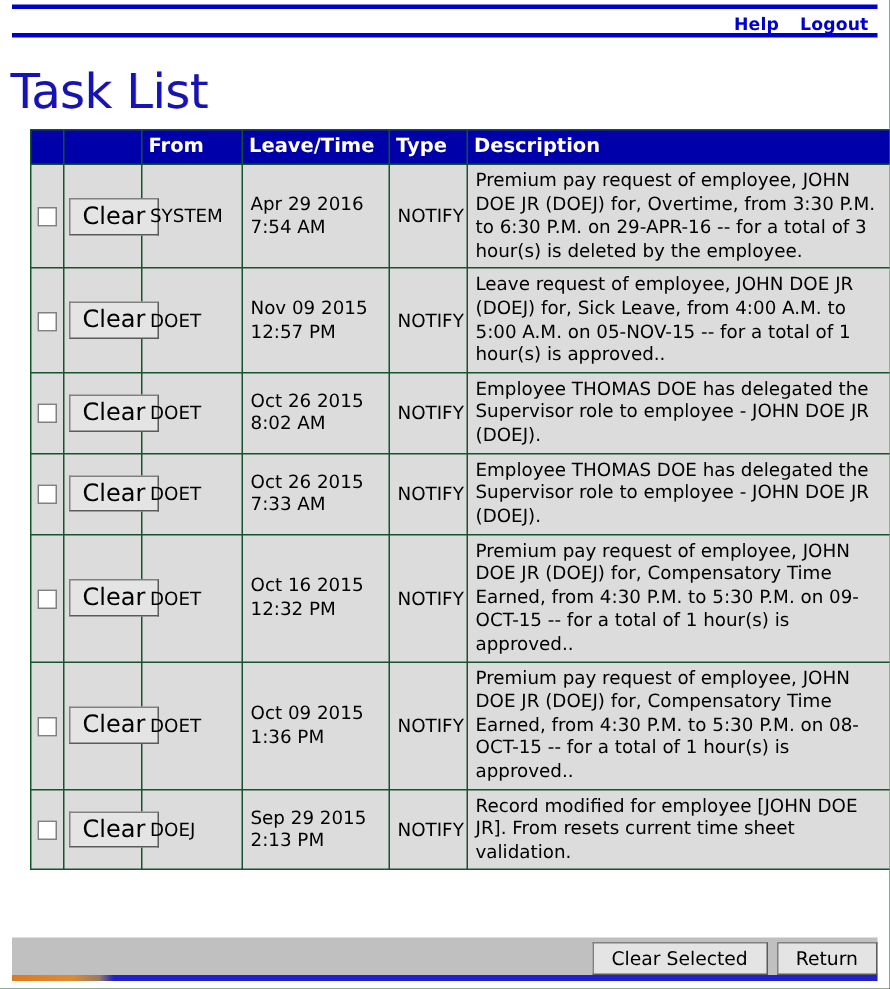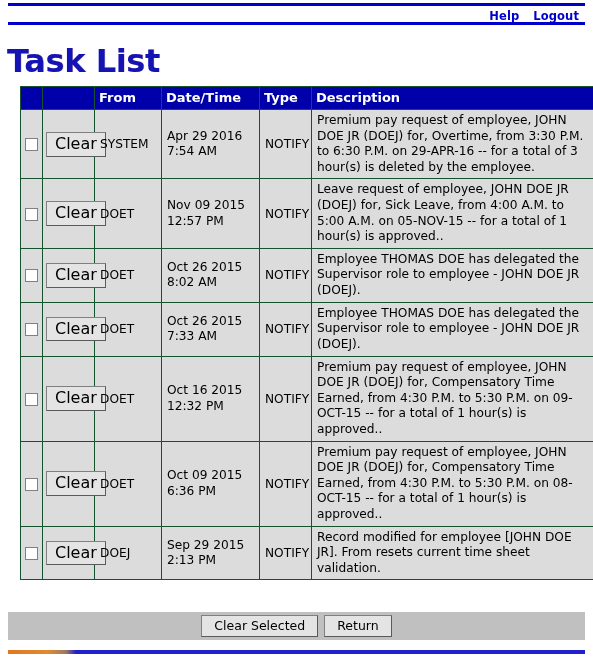--- a/index.html
+++ b/index.html
@@ -44,21 +44,21 @@
     text-decoration: none;
     letter-spacing: 0.1px;
   }
 
   
   .page-title {
     position: absolute;
     left: 7px;
     top: 45px;
     font-size: 32px;
-    font-weight: bold;
+    font-weight: normal;
     color: #1414b4;
     letter-spacing: -0.4px;
     line-height: 1;
     text-shadow: 0.5px 0 0 rgba(170,60,60,0.35);
   }
 
   
   .tasktable {
     position: absolute;
     left: 20px;
@@ -125,28 +125,28 @@
     line-height: 1.1;
     cursor: default;
     white-space: nowrap;
   }
   .btn-clear { padding: 2px 8px 3px 8px; }
 
   
   .actionbar {
     position: absolute;
     left: 8px;
-    top: 612px;
+    top: 625px;
     width: 577px;
     height: 28px;
     background: #c0c0c0;
     box-sizing: border-box;
     display: flex;
     align-items: center;
-    justify-content: center;
+    justify-content: flex-end;
     gap: 6px;
   }
   .actionbar .btn {
     background: #e4e4e4;
     padding: 3px 12px 4px 12px;
     font-size: 12.5px;
   }
 
   
   .footer-rule {
@@ -178,21 +178,21 @@
       <col class="col-from">
     <col class="col-date">
       <col class="col-type">
       <col class="col-desc">
   </colgroup>
   <thead>
     <tr>
       <th></th>
       <th></th>
       <th>From</th>
-      <th>Date/Time</th>
+      <th>Leave/Time</th>
       <th>Type</th>
       <th>Description</th>
     </tr>
   </thead>
   <tbody id="table-body">
       <tr>
         <td class="cell-check"><input type="checkbox" style=""></td>
         <td class="cell-clear"><button class="btn btn-clear">Clear</button></td>
         <td class="cell-from">SYSTEM</td>
         <td class="cell-date"><span>Apr 29 2016</span><br><span>7:54 AM</span></td>
@@ -228,21 +228,21 @@
         <td class="cell-clear"><button class="btn btn-clear">Clear</button></td>
         <td class="cell-from">DOET</td>
         <td class="cell-date"><span>Oct 16 2015</span><br><span>12:32 PM</span></td>
         <td class="cell-type">NOTIFY</td>
         <td class="cell-desc">Premium pay request of employee, JOHN DOE JR (DOEJ) for, Compensatory Time Earned, from 4:30 P.M. to 5:30 P.M. on 09-OCT-15 -- for a total of 1 hour(s) is approved..</td>
       </tr>
       <tr>
         <td class="cell-check"><input type="checkbox" style=""></td>
         <td class="cell-clear"><button class="btn btn-clear">Clear</button></td>
         <td class="cell-from">DOET</td>
-        <td class="cell-date"><span>Oct 09 2015</span><br><span>6:36 PM</span></td>
+        <td class="cell-date"><span>Oct 09 2015</span><br><span>1:36 PM</span></td>
         <td class="cell-type">NOTIFY</td>
         <td class="cell-desc">Premium pay request of employee, JOHN DOE JR (DOEJ) for, Compensatory Time Earned, from 4:30 P.M. to 5:30 P.M. on 08-OCT-15 -- for a total of 1 hour(s) is approved..</td>
       </tr>
       <tr>
         <td class="cell-check"><input type="checkbox" style=""></td>
         <td class="cell-clear"><button class="btn btn-clear">Clear</button></td>
         <td class="cell-from">DOEJ</td>
         <td class="cell-date"><span>Sep 29 2015</span><br><span>2:13 PM</span></td>
         <td class="cell-type">NOTIFY</td>
         <td class="cell-desc">Record modified for employee [JOHN DOE JR]. From resets current time sheet validation.</td>

